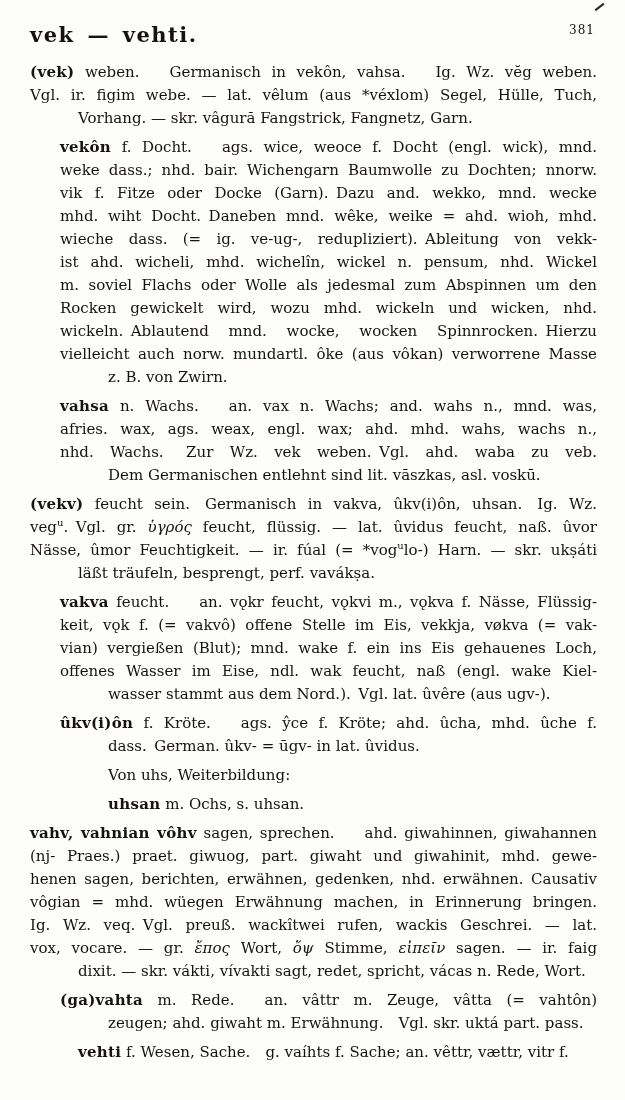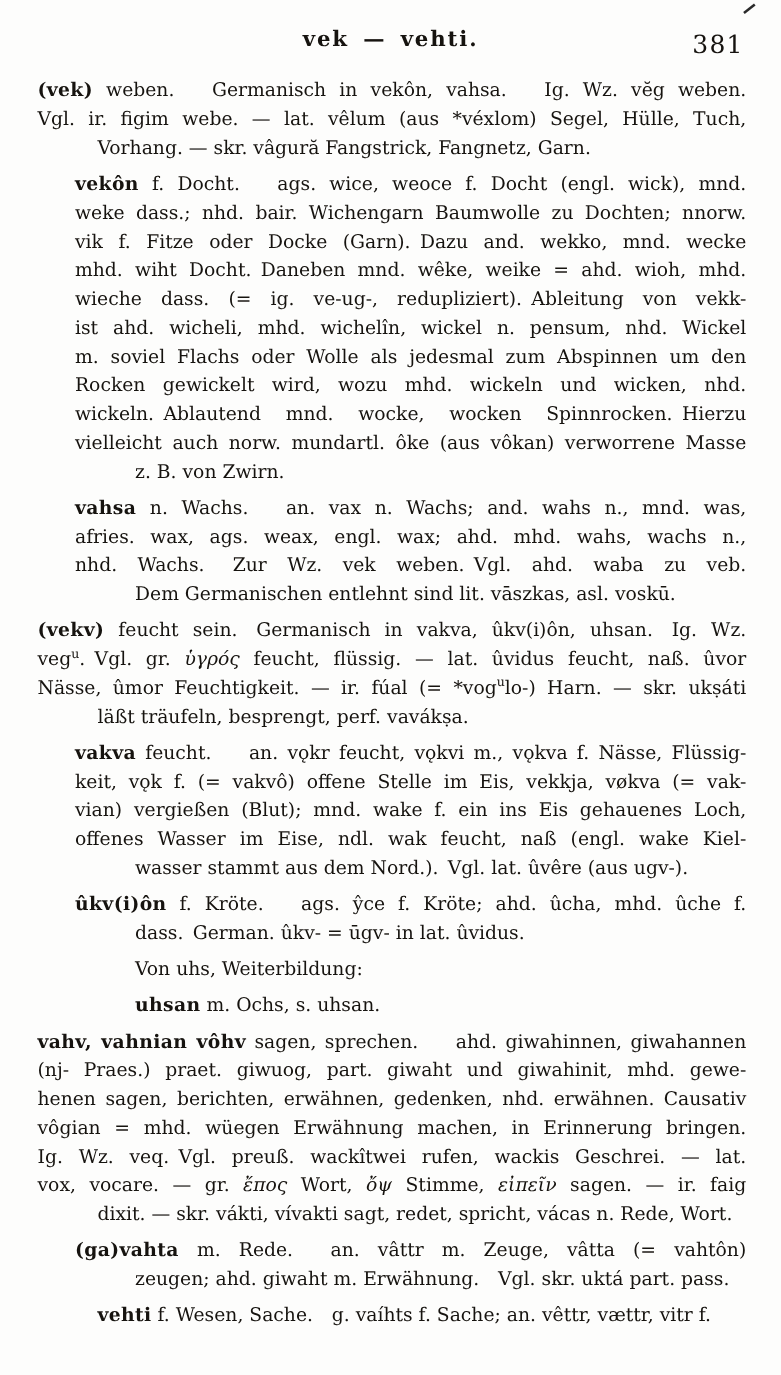--- a/index.html
+++ b/index.html
@@ -23,31 +23,30 @@
   }
   .header {
     position: absolute;
     top: 22px;
     left: 30px;
     right: 30px;
     height: 24px;
   }
   .running-title {
     display: block;
-    text-align: center;
     font-weight: bold;
-    font-size: 17px;
+    font-size: 21px;
     letter-spacing: 1.5px;
     word-spacing: 4px;
   }
   .page-number {
     position: absolute;
     right: 0;
     top: 1px;
-    font-size: 20px;
+    font-size: 12px;
     letter-spacing: 1px;
     text-align: center;
   }
   .body-text {
     position: absolute;
     top: 61px;
     left: 30px;
     right: 28px;
   }
   .entry { margin-bottom: 6px; }

